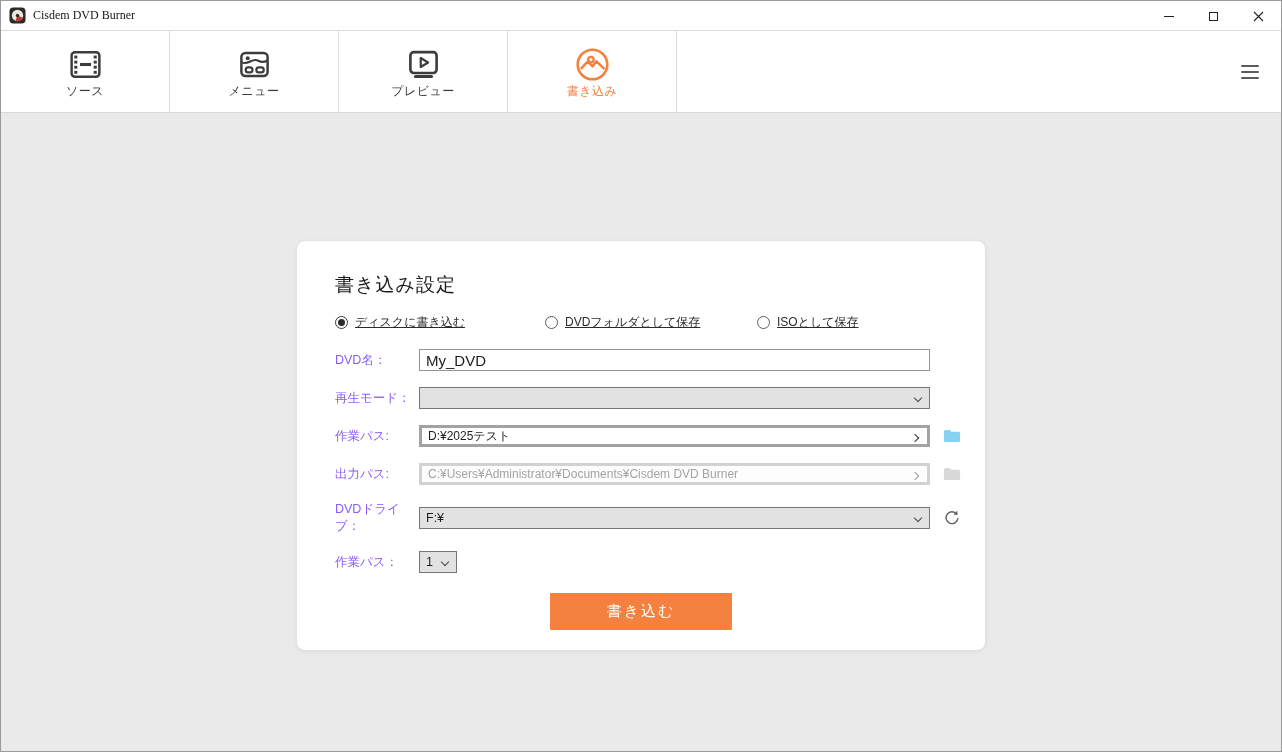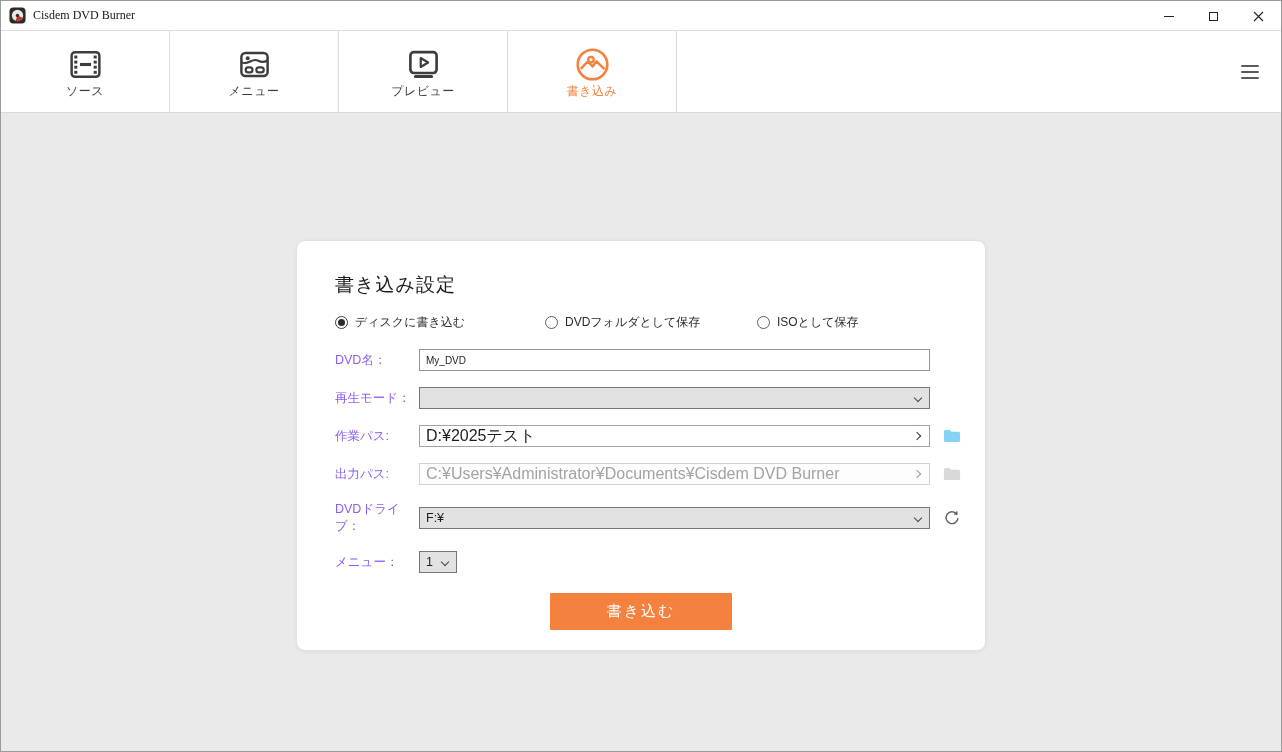--- a/index.html
+++ b/index.html
@@ -42,55 +42,55 @@
   
   .content { height:640px; background:#eaeaea; }
   .card {
     width:690px; margin:0 auto; position:relative; top:127px;
     background:#ffffff; border:1px solid #e2e2e2; border-radius:9px;
     box-shadow:0 1px 4px rgba(0,0,0,0.06);
     padding:31px 38px 20px 38px;
   }
   .card-title { font-size:19px; font-weight:500; color:#1c1c1c; margin-bottom:16px; letter-spacing:1px; }
   
-  .radio-row { display:flex; align-items:center; margin-bottom:18px; }
+  .radio-row { display:flex; align-items:center; margin-bottom:18px;text-decoration:underline; }
   .radio-item { display:flex; align-items:center; font-size:12px; color:#2b2b2b; cursor:default; }
   .radio-item:nth-child(1){ width:210px; }
   .radio-item:nth-child(2){ width:212px; }
   .radio-circle {
     width:13px; height:13px; border:1px solid #5d5d5d; border-radius:50%;
     margin-right:7px; position:relative; background:#fff; flex:0 0 auto;
   }
   .radio-circle.checked { border-color:#3a3a3a; }
   .radio-circle.checked::after {
     content:""; position:absolute; left:2px; top:2px; width:7px; height:7px;
     border-radius:50%; background:#2b2b2b;
   }
   
   .form-row { display:flex; align-items:center; margin-bottom:16px; }
   .form-label { width:84px; flex:0 0 84px; font-size:12.5px; color:#8b5cf6; }
   .field-wrap { width:511px; flex:0 0 511px; position:relative; }
   .text-input {
     width:100%; height:22px; border:1px solid #959595; background:#ffffff;
-    font-family:inherit; font-size:10px; color:#1d1d1d; padding:0 6px; outline:none;
+    font-family:inherit; font-size:15px; color:#1d1d1d; padding:0 6px; outline:none;
   }
   .combo {
     width:100%; height:22px; border:1px solid #767676; background:#e2e2e2;
     display:flex; align-items:center; padding:0 22px 0 6px; position:relative;
     font-size:12.5px; color:#1d1d1d; cursor:default;
   }
   .combo-small { width:38px; flex:0 0 38px; padding-right:18px; }
   .chev-down {
     position:absolute; right:8px; top:7px; width:6px; height:6px;
     border-right:1px solid #444; border-bottom:1px solid #444; transform:rotate(45deg);
   }
   .pathbox {
-    width:100%; height:22px; border:1px solid #a3a3a3; background:#ffffff;
+    width:100%; height:22px; border:3px solid #a3a3a3; background:#ffffff;
     display:flex; align-items:center; padding:0 24px 0 6px; position:relative;
-    font-size:16px; color:#1d1d1d; white-space:nowrap; overflow:hidden; cursor:default;
+    font-size:12px; color:#1d1d1d; white-space:nowrap; overflow:hidden; cursor:default;
   }
   .pathbox.disabled { border-color:#d2d2d2; background:#fdfdfd; color:#a3a3a3; }
   .chev-right {
     position:absolute; right:9px; top:7px; width:6px; height:6px;
     border-top:1.4px solid #333; border-right:1.4px solid #333; transform:rotate(45deg);
   }
   .pathbox.disabled .chev-right { border-color:#9a9a9a; }
   .row-icon { margin-left:13px; width:18px; height:18px; flex:0 0 auto; cursor:pointer; }
   
   .burn-btn {
@@ -249,21 +249,21 @@
           <span class="chev-down"></span>
         </div>
       </div>
       <svg class="row-icon" viewBox="0 0 20 20">
         <path d="M15.2 5.6 A6.6 6.6 0 1 0 16.6 10" fill="none" stroke="#5f5f5f" stroke-width="1.5"></path>
         <path d="M15.2 2.6 L15.4 6 L12.2 5.4" fill="none" stroke="#5f5f5f" stroke-width="1.5" stroke-linejoin="round"></path>
       </svg>
     </div>
 
     <div class="form-row" style="margin-bottom:0;">
-      <span class="form-label">メニュー：</span>
+      <span class="form-label">作業パス：</span>
       <div class="combo combo-small">
         <span>1</span>
         <span class="chev-down"></span>
       </div>
     </div>
 
     <button class="burn-btn">書き込む</button>
   </div>
 </div>
 

